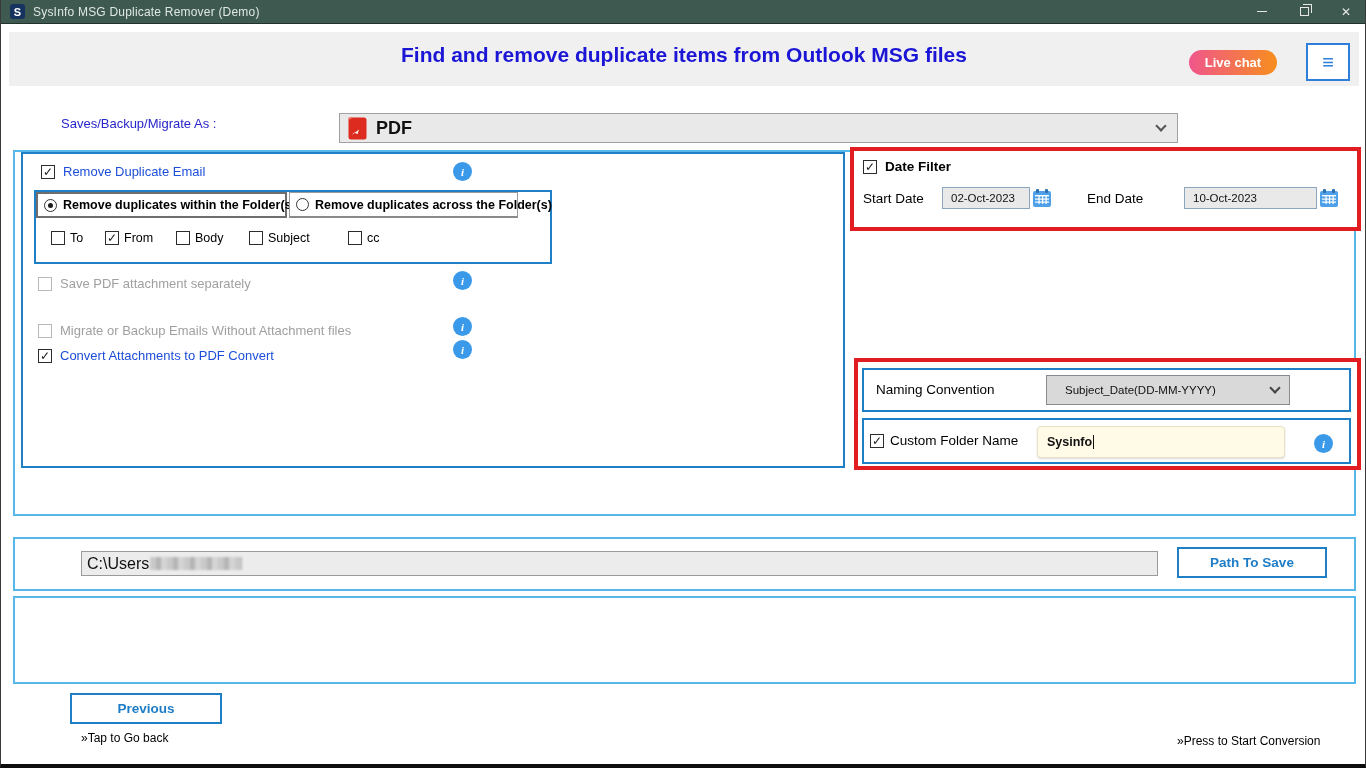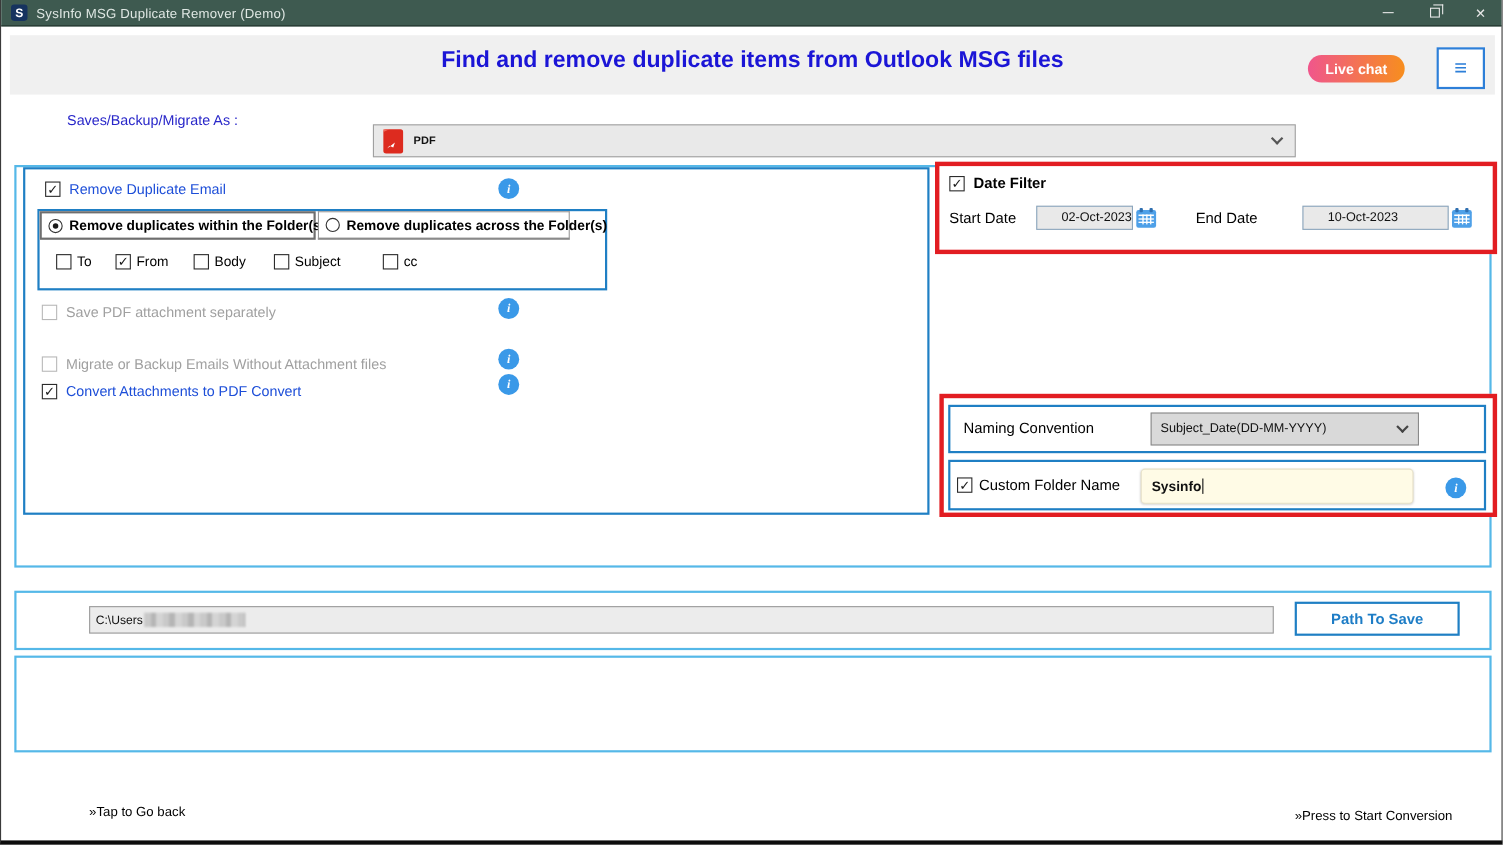--- a/index.html
+++ b/index.html
@@ -26,25 +26,25 @@
   .header-band{position:absolute;left:8px;top:32px;width:1350px;height:54px;background:#f0f0f0;}
   .page-title{position:absolute;left:0;right:0;top:11px;text-align:center;
     color:#1b15d6;font-size:21px;font-weight:bold;}
   .livechat{position:absolute;left:1180px;top:18px;width:88px;height:25px;border-radius:13px;
     background:linear-gradient(90deg,#f0568c,#f78e1e);color:#fff;font-size:13px;font-weight:bold;
     display:flex;align-items:center;justify-content:center;border:none;cursor:pointer;}
   .menu-btn{position:absolute;left:1297px;top:11px;width:44px;height:38px;background:#fff;
     border:2px solid #2d7fd8;color:#2d7fd8;font-size:20px;display:flex;align-items:center;
     justify-content:center;cursor:pointer;}
   
-  .format-label{position:absolute;left:60px;top:102px;color:#2826c9;font-size:15.5px;text-align:center;}
+  .format-label{position:absolute;left:60px;top:116px;color:#2826c9;font-size:15.5px;text-align:center;}
   .format-select{position:absolute;left:338px;top:113px;width:839px;height:30px;background:#e9e9e9;
     border:1px solid #a0a0a0;display:flex;align-items:center;cursor:pointer;}
   .format-select .pdf-ic{margin-left:8px;}
-  .format-value{margin-left:9px;font-size:10px;font-weight:bold;color:#111;}
+  .format-value{margin-left:9px;font-size:18px;font-weight:bold;color:#111;}
   .chev{width:8px;height:8px;border-right:2px solid #555;border-bottom:2px solid #555;
     transform:rotate(45deg);margin-left:auto;margin-right:12px;margin-top:-4px;}
   
   .outer-panel{position:absolute;left:12px;top:150px;width:1343px;height:366px;border:2px solid #55b8e8;background:#fff;}
   .left-panel{position:absolute;left:20px;top:152px;width:824px;height:316px;border:2px solid #1f7fc4;background:#fff;}
   .radio-groupbox{position:absolute;left:33px;top:190px;width:518px;height:74px;border:2px solid #1f7fc4;background:#fff;}
   .opt-box1{position:absolute;left:35px;top:192px;width:251px;height:26px;border:2px solid #6e6e6e;
     background:#fff;display:flex;align-items:center;cursor:pointer;}
   .opt-box2{position:absolute;left:288px;top:192px;width:229px;height:26px;border:1px solid #9a9a9a;
     border-bottom:2px solid #8a8a8a;background:#fff;display:flex;align-items:center;cursor:pointer;}
@@ -65,34 +65,34 @@
   .crit{position:absolute;top:231px;display:flex;align-items:center;}
   .crit .t{margin-left:5px;font-size:12.5px;color:#000;}
   
   .info{position:absolute;width:19px;height:19px;border-radius:50%;background:#3a99e8;color:#fff;
     font-size:11px;font-weight:bold;font-family:"Liberation Serif",serif;font-style:italic;
     display:flex;align-items:center;justify-content:center;cursor:pointer;}
   
   .red-box{position:absolute;border:4px solid #e21d22;background:#fff;}
   .blue-row{position:absolute;border:2px solid #1f7fc4;background:#fff;}
   .date-input{position:absolute;height:22px;background:#e9e9e9;border:1px solid #8ba6bd;
-    font-size:11.5px;color:#111;display:flex;align-items:center;padding-left:22px;cursor:text;}
+    font-size:11.5px;color:#111;display:flex;align-items:center;padding-left:8px;cursor:text;}
   .cal{position:absolute;width:20px;height:20px;cursor:pointer;}
   .nm-select{position:absolute;left:1045px;top:375px;width:244px;height:30px;background:#d9d9d9;
     border:1px solid #8a8a8a;display:flex;align-items:center;font-size:11.5px;color:#111;
-    padding-left:8px;cursor:pointer;}
+    padding-left:18px;cursor:pointer;}
   .nm-select .chev{margin-right:10px;border-color:#444;}
   .folder-input{position:absolute;left:1036px;top:426px;width:248px;height:32px;background:#fffbe6;
     border:1px solid #e8e2c8;border-radius:4px;box-shadow:0 1px 2px rgba(0,0,0,.15);
     display:flex;align-items:center;padding-left:9px;font-size:12.5px;font-weight:bold;color:#111;cursor:text;}
   .caret{width:1px;height:14px;background:#111;margin-left:1px;}
   
   .path-panel{position:absolute;left:12px;top:537px;width:1343px;height:54px;border:2px solid #55b8e8;background:#fff;}
   .path-input{position:absolute;left:80px;top:551px;width:1077px;height:25px;background:#ececec;
-    border:1px solid #9a9a9a;font-size:11px;color:#111;display:flex;align-items:center;
+    border:1px solid #9a9a9a;font-size:16px;color:#111;display:flex;align-items:center;
     padding-left:5px;cursor:text;}
   .redact{display:inline-block;width:92px;height:13px;margin-left:1px;
     background:repeating-linear-gradient(90deg,#c9c9c9 0 6px,#b5b5b5 6px 11px,#d4d4d4 11px 17px);
     filter:blur(1px);}
   .log-panel{position:absolute;left:12px;top:596px;width:1343px;height:88px;border:2px solid #55b8e8;background:#fff;}
   
   .btn-outline{position:absolute;background:#fff;border:2px solid #1f7fc4;color:#1e7dc6;
     font-size:13.5px;font-weight:bold;display:flex;align-items:center;justify-content:center;cursor:pointer;
     font-family:"Liberation Sans",sans-serif;}
   .hint{position:absolute;font-size:12px;color:#000;white-space:nowrap;}
@@ -250,16 +250,17 @@
 
   <div class="path-panel"></div>
   <div class="path-input">
     <span>C:\Users</span>
     <span class="redact"></span>
   </div>
   <button class="btn-outline" style="left:1176px;top:547px;width:150px;height:31px;">Path To Save</button>
 
   <div class="log-panel"></div>
 
+  <button class="btn-outline" style="left:69px;top:693px;width:152px;height:31px;">Previous</button>
   <span class="hint" style="left:80px;top:731px;">»Tap to Go back</span>
   <span class="hint" style="left:1176px;top:734px;">»Press to Start Conversion</span>
 
 </div>
 
 </body></html>

